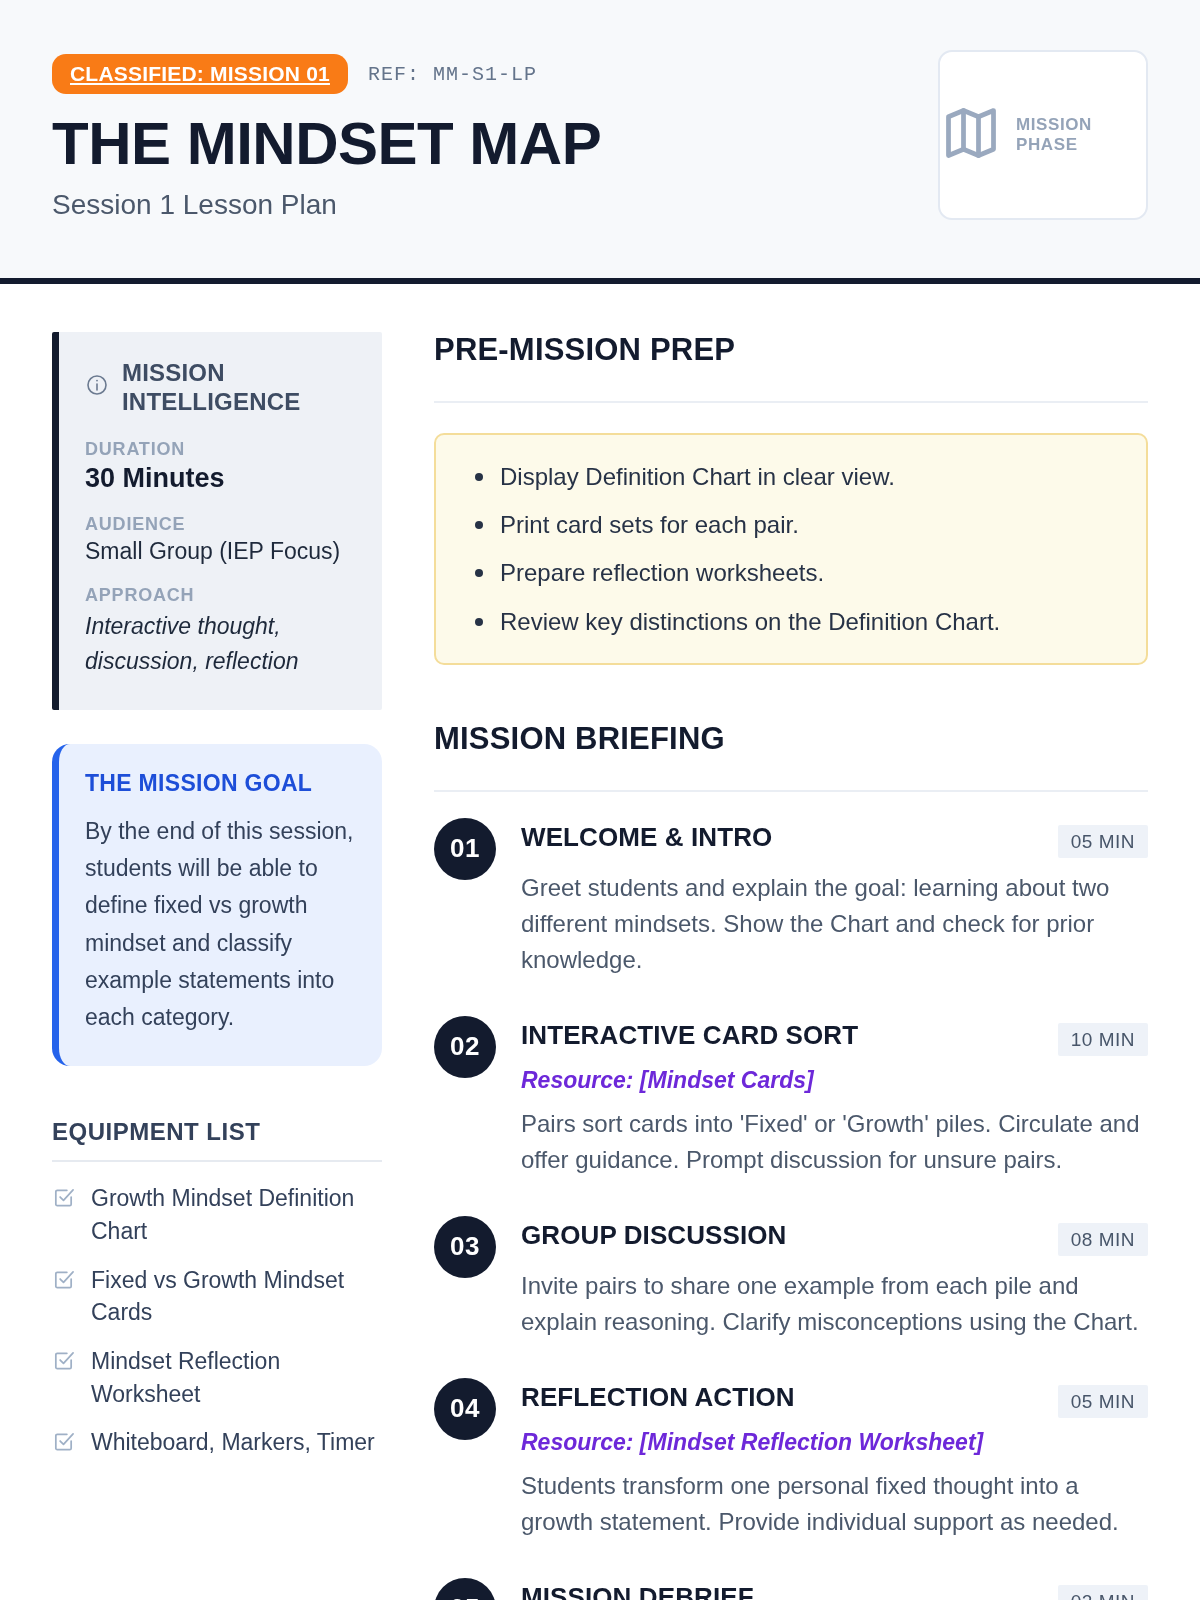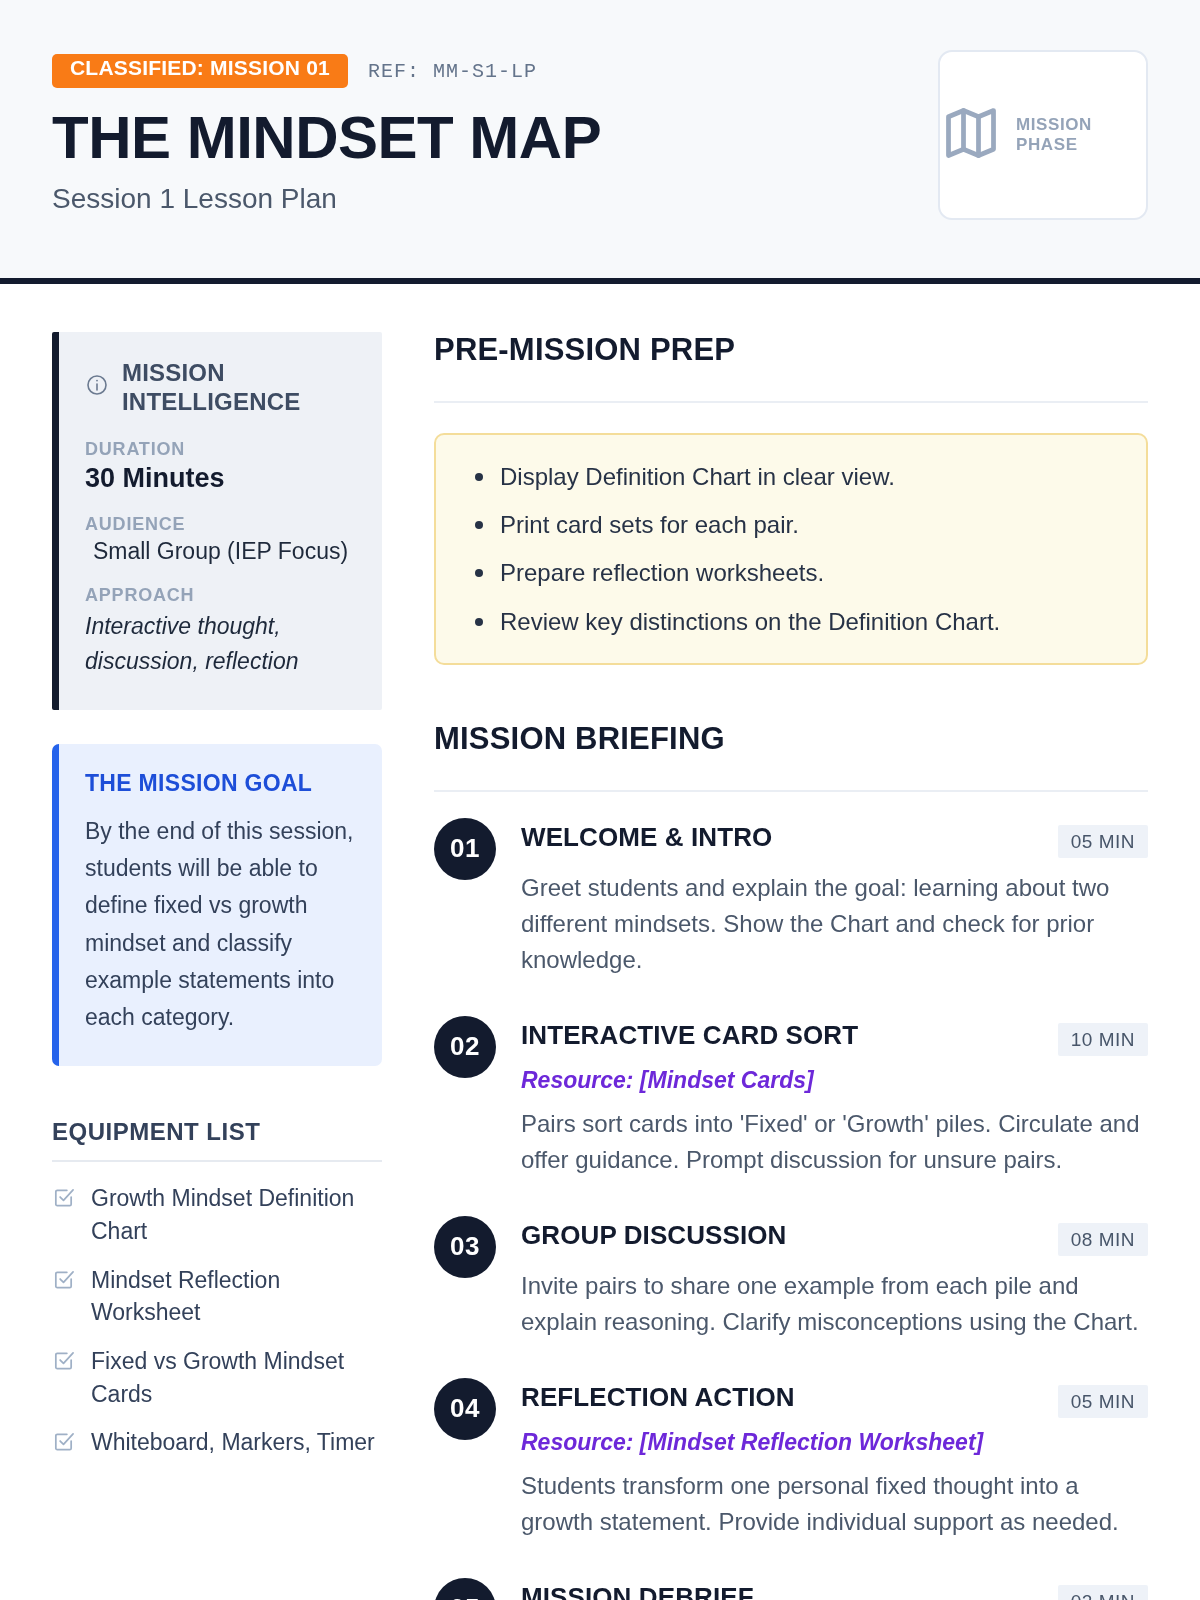--- a/index.html
+++ b/index.html
@@ -39,24 +39,25 @@
     gap: 20px;
     margin-bottom: 18px;
   }
 
   .classified-badge {
     background: #f97b16;
     color: #ffffff;
     font-size: 21px;
     font-weight: bold;
     letter-spacing: 0.2px;
-    padding: 3px 18px 10px 18px;
-    border-radius: 5px;
+    padding: 9px 18px 10px 18px;
+    border-radius: 14px;
     display: inline-block;
     line-height: 1;
+    text-decoration: underline;
   }
 
   .ref-code {
     font-family: "Liberation Mono", "DejaVu Sans Mono", monospace;
     font-size: 20px;
     color: #64748b;
     letter-spacing: 1px;
   }
 
   .main-title {
@@ -139,37 +140,36 @@
     font-size: 27px;
     font-weight: bold;
     color: #131b2e;
     margin-bottom: 20px;
   }
 
   .meta-value.regular {
     font-size: 23px;
     font-weight: normal;
     color: #1e293b;
-    text-align: center;
   }
 
   .meta-value.italic {
     font-size: 23px;
     font-weight: normal;
     font-style: italic;
     color: #1e293b;
     line-height: 1.55;
     margin-bottom: 0;
   }
 
   
   .goal-card {
     background: #e9f0fe;
     border-left: 7px solid #2563eb;
-    border-radius: 7px;
+    border-radius: 18px;
     padding: 26px 26px 30px 26px;
     margin-top: 34px;
   }
 
   .goal-title {
     font-size: 23px;
     font-weight: bold;
     color: #1d4ed8;
     letter-spacing: 0.3px;
     margin-bottom: 16px;
@@ -390,30 +390,30 @@
           </span>
           <span class="equip-text">Growth Mindset Definition Chart</span>
         </div>
         <div class="equip-item">
           <span class="check-icon">
             <svg width="23" height="23" viewBox="0 0 24 24" fill="none" stroke="#9fb0c6" stroke-width="1.8" stroke-linecap="round" stroke-linejoin="round">
               <path d="M20 11.5V19a1.5 1.5 0 0 1-1.5 1.5h-13A1.5 1.5 0 0 1 4 19V6a1.5 1.5 0 0 1 1.5-1.5h10"></path>
               <path d="M8.5 11.5 L12 15 L22 4"></path>
             </svg>
           </span>
-          <span class="equip-text">Mindset Reflection Worksheet</span>
+          <span class="equip-text">Fixed vs Growth Mindset Cards</span>
         </div>
         <div class="equip-item">
           <span class="check-icon">
             <svg width="23" height="23" viewBox="0 0 24 24" fill="none" stroke="#9fb0c6" stroke-width="1.8" stroke-linecap="round" stroke-linejoin="round">
               <path d="M20 11.5V19a1.5 1.5 0 0 1-1.5 1.5h-13A1.5 1.5 0 0 1 4 19V6a1.5 1.5 0 0 1 1.5-1.5h10"></path>
               <path d="M8.5 11.5 L12 15 L22 4"></path>
             </svg>
           </span>
-          <span class="equip-text">Fixed vs Growth Mindset Cards</span>
+          <span class="equip-text">Mindset Reflection Worksheet</span>
         </div>
         <div class="equip-item">
           <span class="check-icon">
             <svg width="23" height="23" viewBox="0 0 24 24" fill="none" stroke="#9fb0c6" stroke-width="1.8" stroke-linecap="round" stroke-linejoin="round">
               <path d="M20 11.5V19a1.5 1.5 0 0 1-1.5 1.5h-13A1.5 1.5 0 0 1 4 19V6a1.5 1.5 0 0 1 1.5-1.5h10"></path>
               <path d="M8.5 11.5 L12 15 L22 4"></path>
             </svg>
           </span>
           <span class="equip-text">Whiteboard, Markers, Timer</span>
         </div>

